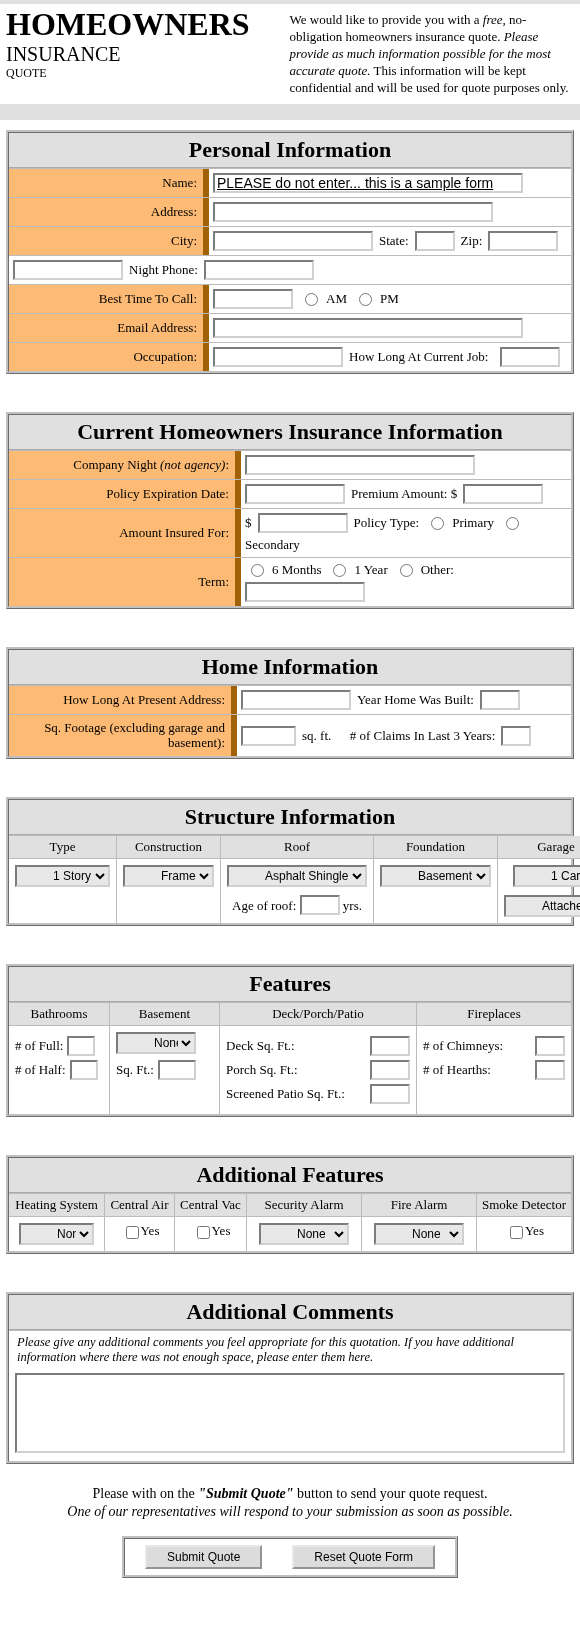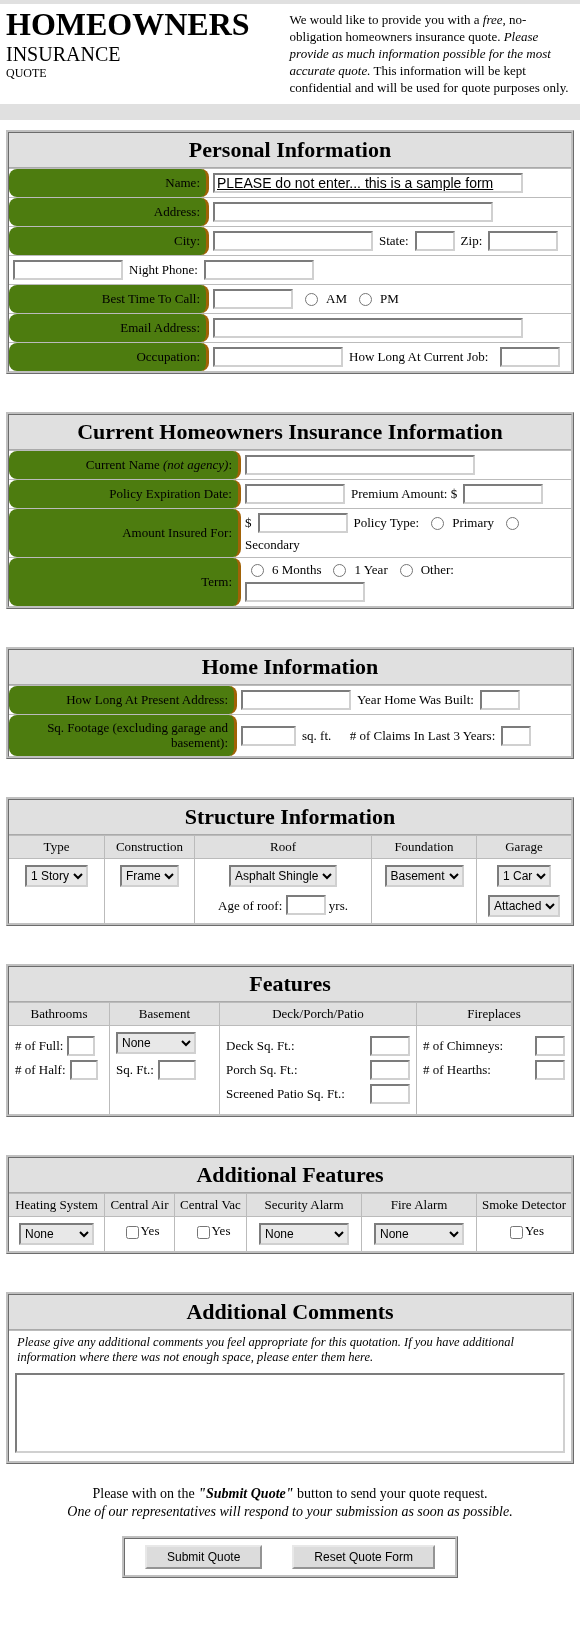--- a/index.html
+++ b/index.html
@@ -38,29 +38,28 @@
   padding: 4px 0;
   border-bottom: 1px solid #aaa;
 }
 
 .row {
   display: flex;
   border-top: 1px solid #bbb;
 }
 .row:first-of-type { border-top: none; }
 .label-cell {
-  background: #4d7c0f;
+  background: #fdba74;
   text-align: right;
   padding: 6px 6px;
   font-size: 13px;
-  border-right: 3px solid #a16207;
+  border-right: 6px solid #a16207;
   display: flex;
   align-items: center;
   justify-content: flex-end;
-  border-radius: 8px;
 }
 .value-cell {
   flex: 1;
   background: #fff;
   padding: 4px 4px;
   font-size: 13px;
   display: flex;
   align-items: center;
   flex-wrap: wrap;
   gap: 4px 6px;
@@ -77,20 +76,21 @@
   height: 20px;
   text-decoration: underline;
 }
 input[type="radio"], input[type="checkbox"] { margin: 0 2px 0 6px; vertical-align: middle; }
 select {
   font-family: Arial, sans-serif;
   font-size: 12px;
   background: #e8e8e8;
   border: 2px inset #d0d0d0;
   height: 22px;
+  padding-left: 32px;
 }
 label { font-size: 13px; }
 
 .cols { display: flex; border-top: 1px solid #bbb; }
 .col {
   flex: 1;
   border-left: 1px solid #bbb;
   display: flex;
   flex-direction: column;
 }
@@ -227,21 +227,21 @@
     </div>
   </div>
 </div>
 
 <div class="small-gap"></div>
 
 <div class="panel">
   <div class="panel-heading">Current Homeowners Insurance Information</div>
   <div class="row">
     <div class="label-cell label-w2">
-      <span>Current Name </span>&nbsp;<i>(not agency)</i><span>:</span>
+      <span>Company Night </span>&nbsp;<i>(not agency)</i><span>:</span>
     </div>
     <div class="value-cell">
         <input type="text" style="width: 230px;">
       </div>
   </div>
   <div class="row">
     <div class="label-cell label-w2">Policy Expiration Date:</div>
     <div class="value-cell">
       <input type="text" style="width: 100px;">
       <span>Premium Amount: $</span>

